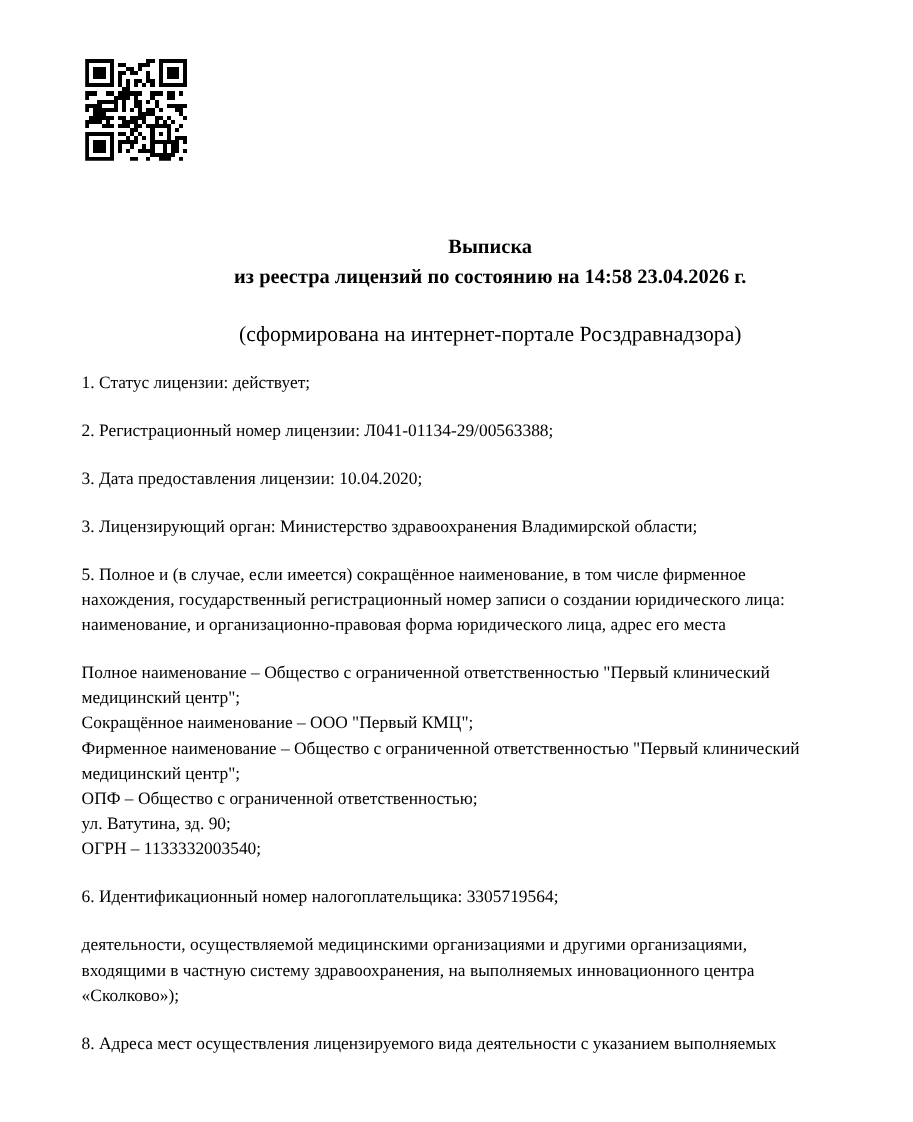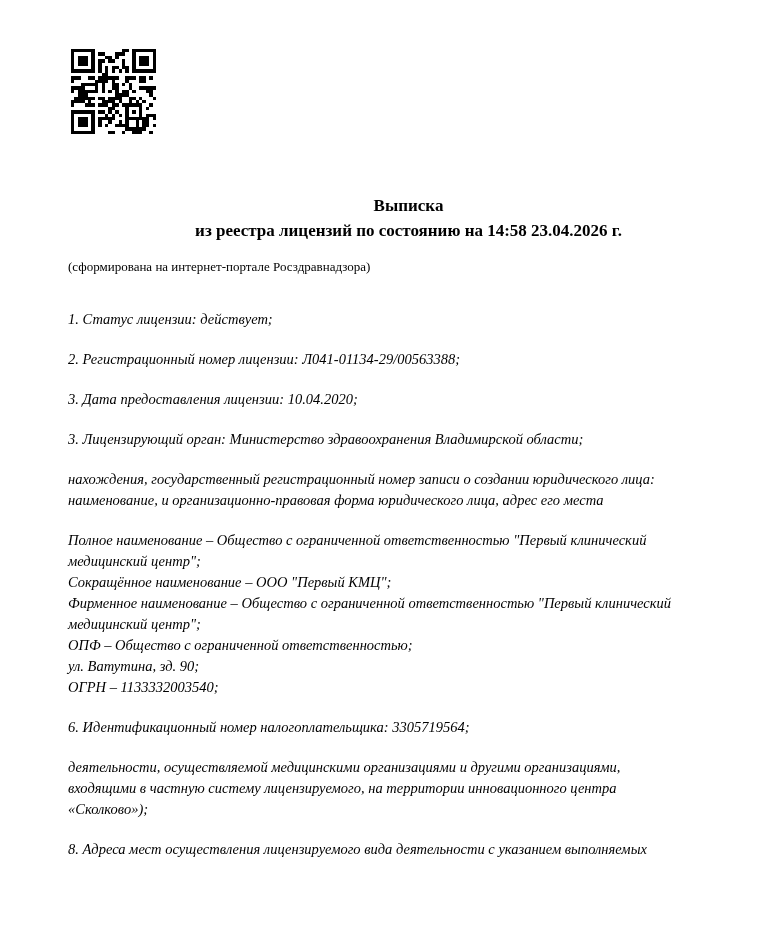--- a/index.html
+++ b/index.html
@@ -34,37 +34,37 @@
     left: 0;
     right: 0;
     text-align: center;
     font-weight: bold;
     font-size: 17px;
     line-height: 25px;
     white-space: nowrap;
   }
   .subtitle {
     position: absolute;
-    top: 259px;
+    top: 270px;
     left: 0;
     right: 0;
-    text-align: left;
-    font-size: 13px;
+    text-align: center;
+    font-size: 18px;
     line-height: 16px;
     white-space: nowrap;
   }
   .bodytext {
     position: absolute;
     top: 309px;
     left: 0;
     right: 0;
     font-size: 14.5px;
     line-height: 21px;
   }
-  .para { margin: 0 0 19px 0; font-style: italic; }
+  .para { margin: 0 0 19px 0; }
   .line { white-space: nowrap; }
 </style>
 </head>
 <body>
 
 <div class="page">
 
   <svg id="qr" class="qr" viewBox="0 0 25 25">
       <rect x="0" y="0" width="1" height="1" fill="#000"></rect>
       <rect x="1" y="0" width="1" height="1" fill="#000"></rect>
@@ -399,20 +399,21 @@
 
       <div class="para">
         <div class="line">3. Дата предоставления лицензии: 10.04.2020;</div>
       </div>
 
       <div class="para">
         <div class="line">3. Лицензирующий орган: Министерство здравоохранения Владимирской области;</div>
       </div>
 
       <div class="para">
+        <div class="line">5. Полное и (в случае, если имеется) сокращённое наименование, в том числе фирменное</div>
         <div class="line">нахождения, государственный регистрационный номер записи о создании юридического лица:</div>
         <div class="line">наименование, и организационно-правовая форма юридического лица, адрес его места</div>
       </div>
 
       <div class="para">
         <div class="line">Полное наименование – Общество с ограниченной ответственностью "Первый клинический</div>
         <div class="line">медицинский центр";</div>
         <div class="line">Сокращённое наименование – ООО "Первый КМЦ";</div>
         <div class="line">Фирменное наименование – Общество с ограниченной ответственностью "Первый клинический</div>
         <div class="line">медицинский центр";</div>
@@ -420,21 +421,21 @@
         <div class="line">ул. Ватутина, зд. 90;</div>
         <div class="line">ОГРН – 1133332003540;</div>
       </div>
 
       <div class="para">
         <div class="line">6. Идентификационный номер налогоплательщика: 3305719564;</div>
       </div>
 
       <div class="para">
         <div class="line">деятельности, осуществляемой медицинскими организациями и другими организациями,</div>
-        <div class="line">входящими в частную систему лицензируемого, на территории инновационного центра</div>
+        <div class="line">входящими в частную систему здравоохранения, на выполняемых инновационного центра</div>
         <div class="line">«Сколково»);</div>
       </div>
 
       <div class="para">
         <div class="line">8. Адреса мест осуществления лицензируемого вида деятельности с указанием выполняемых</div>
       </div>
 
     </div>
   </div>
 </div>

